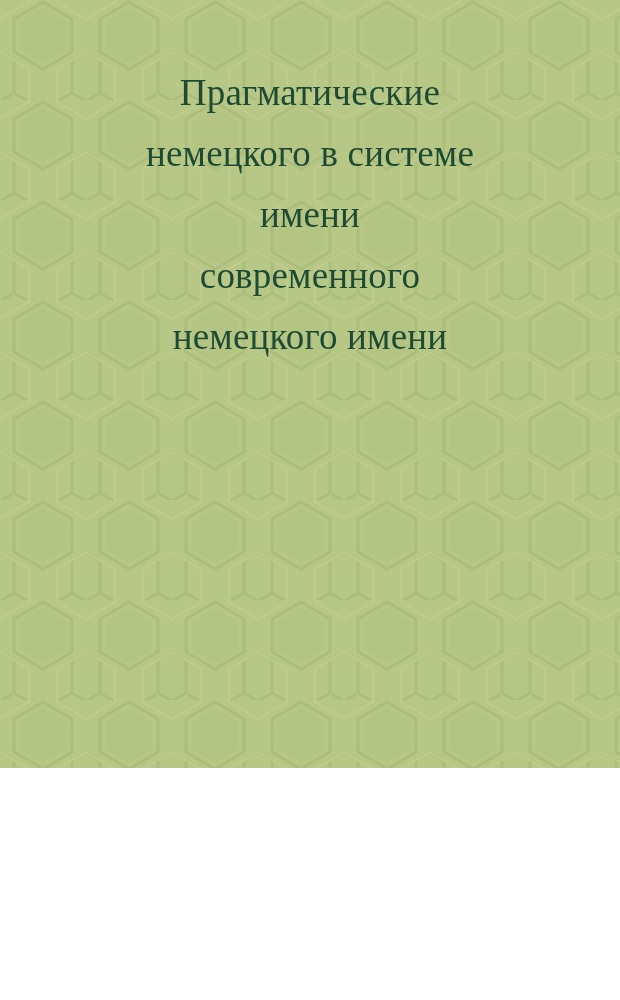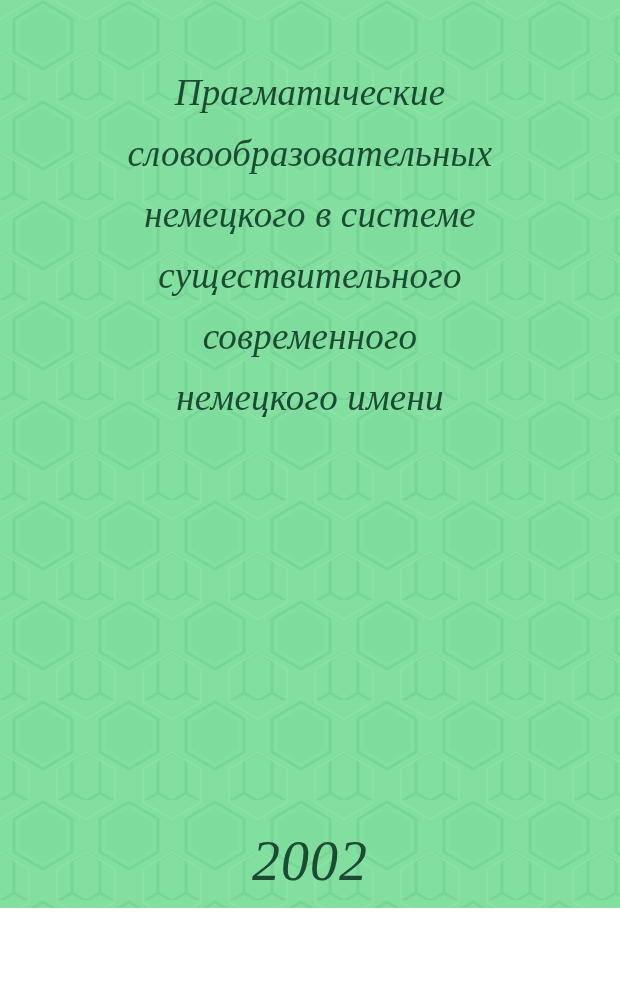--- a/index.html
+++ b/index.html
@@ -9,24 +9,23 @@
   body {
     width: 620px;
     height: 1000px;
     overflow: hidden;
     font-family: "Liberation Serif", serif;
   }
 
   .page {
     position: relative;
     width: 620px;
-    height: 908px;
-    background-color: #86efac;
+    height: 768px;
+    background-color: #fdba74;
     overflow: hidden;
-    font-style: italic;
   }
 
   
   .pattern {
     position: absolute;
     inset: 0;
     opacity: 0.55;
   }
 
   .title-block {
@@ -87,23 +86,22 @@
         </g>
       </pattern>
     </defs>
     <rect x="0" y="0" width="620" height="1000" fill="#7fd295"></rect>
     <rect x="0" y="0" width="620" height="1000" fill="url(#hexpat)"></rect>
     <rect x="0" y="0" width="620" height="1000" fill="url(#hexpat2)"></rect>
   </svg>
 
   <div class="title-block">
     <div class="title-line">Прагматические</div>
-    <div class="title-line">словообразовательных</div>
     <div class="title-line">немецкого в системе</div>
-    <div class="title-line">существительного</div>
+    <div class="title-line">имени</div>
     <div class="title-line">современного</div>
     <div class="title-line">немецкого имени</div>
   </div>
 
   <div class="year-block">
     <div class="year">2002</div>
   </div>
 
 </div>
 

